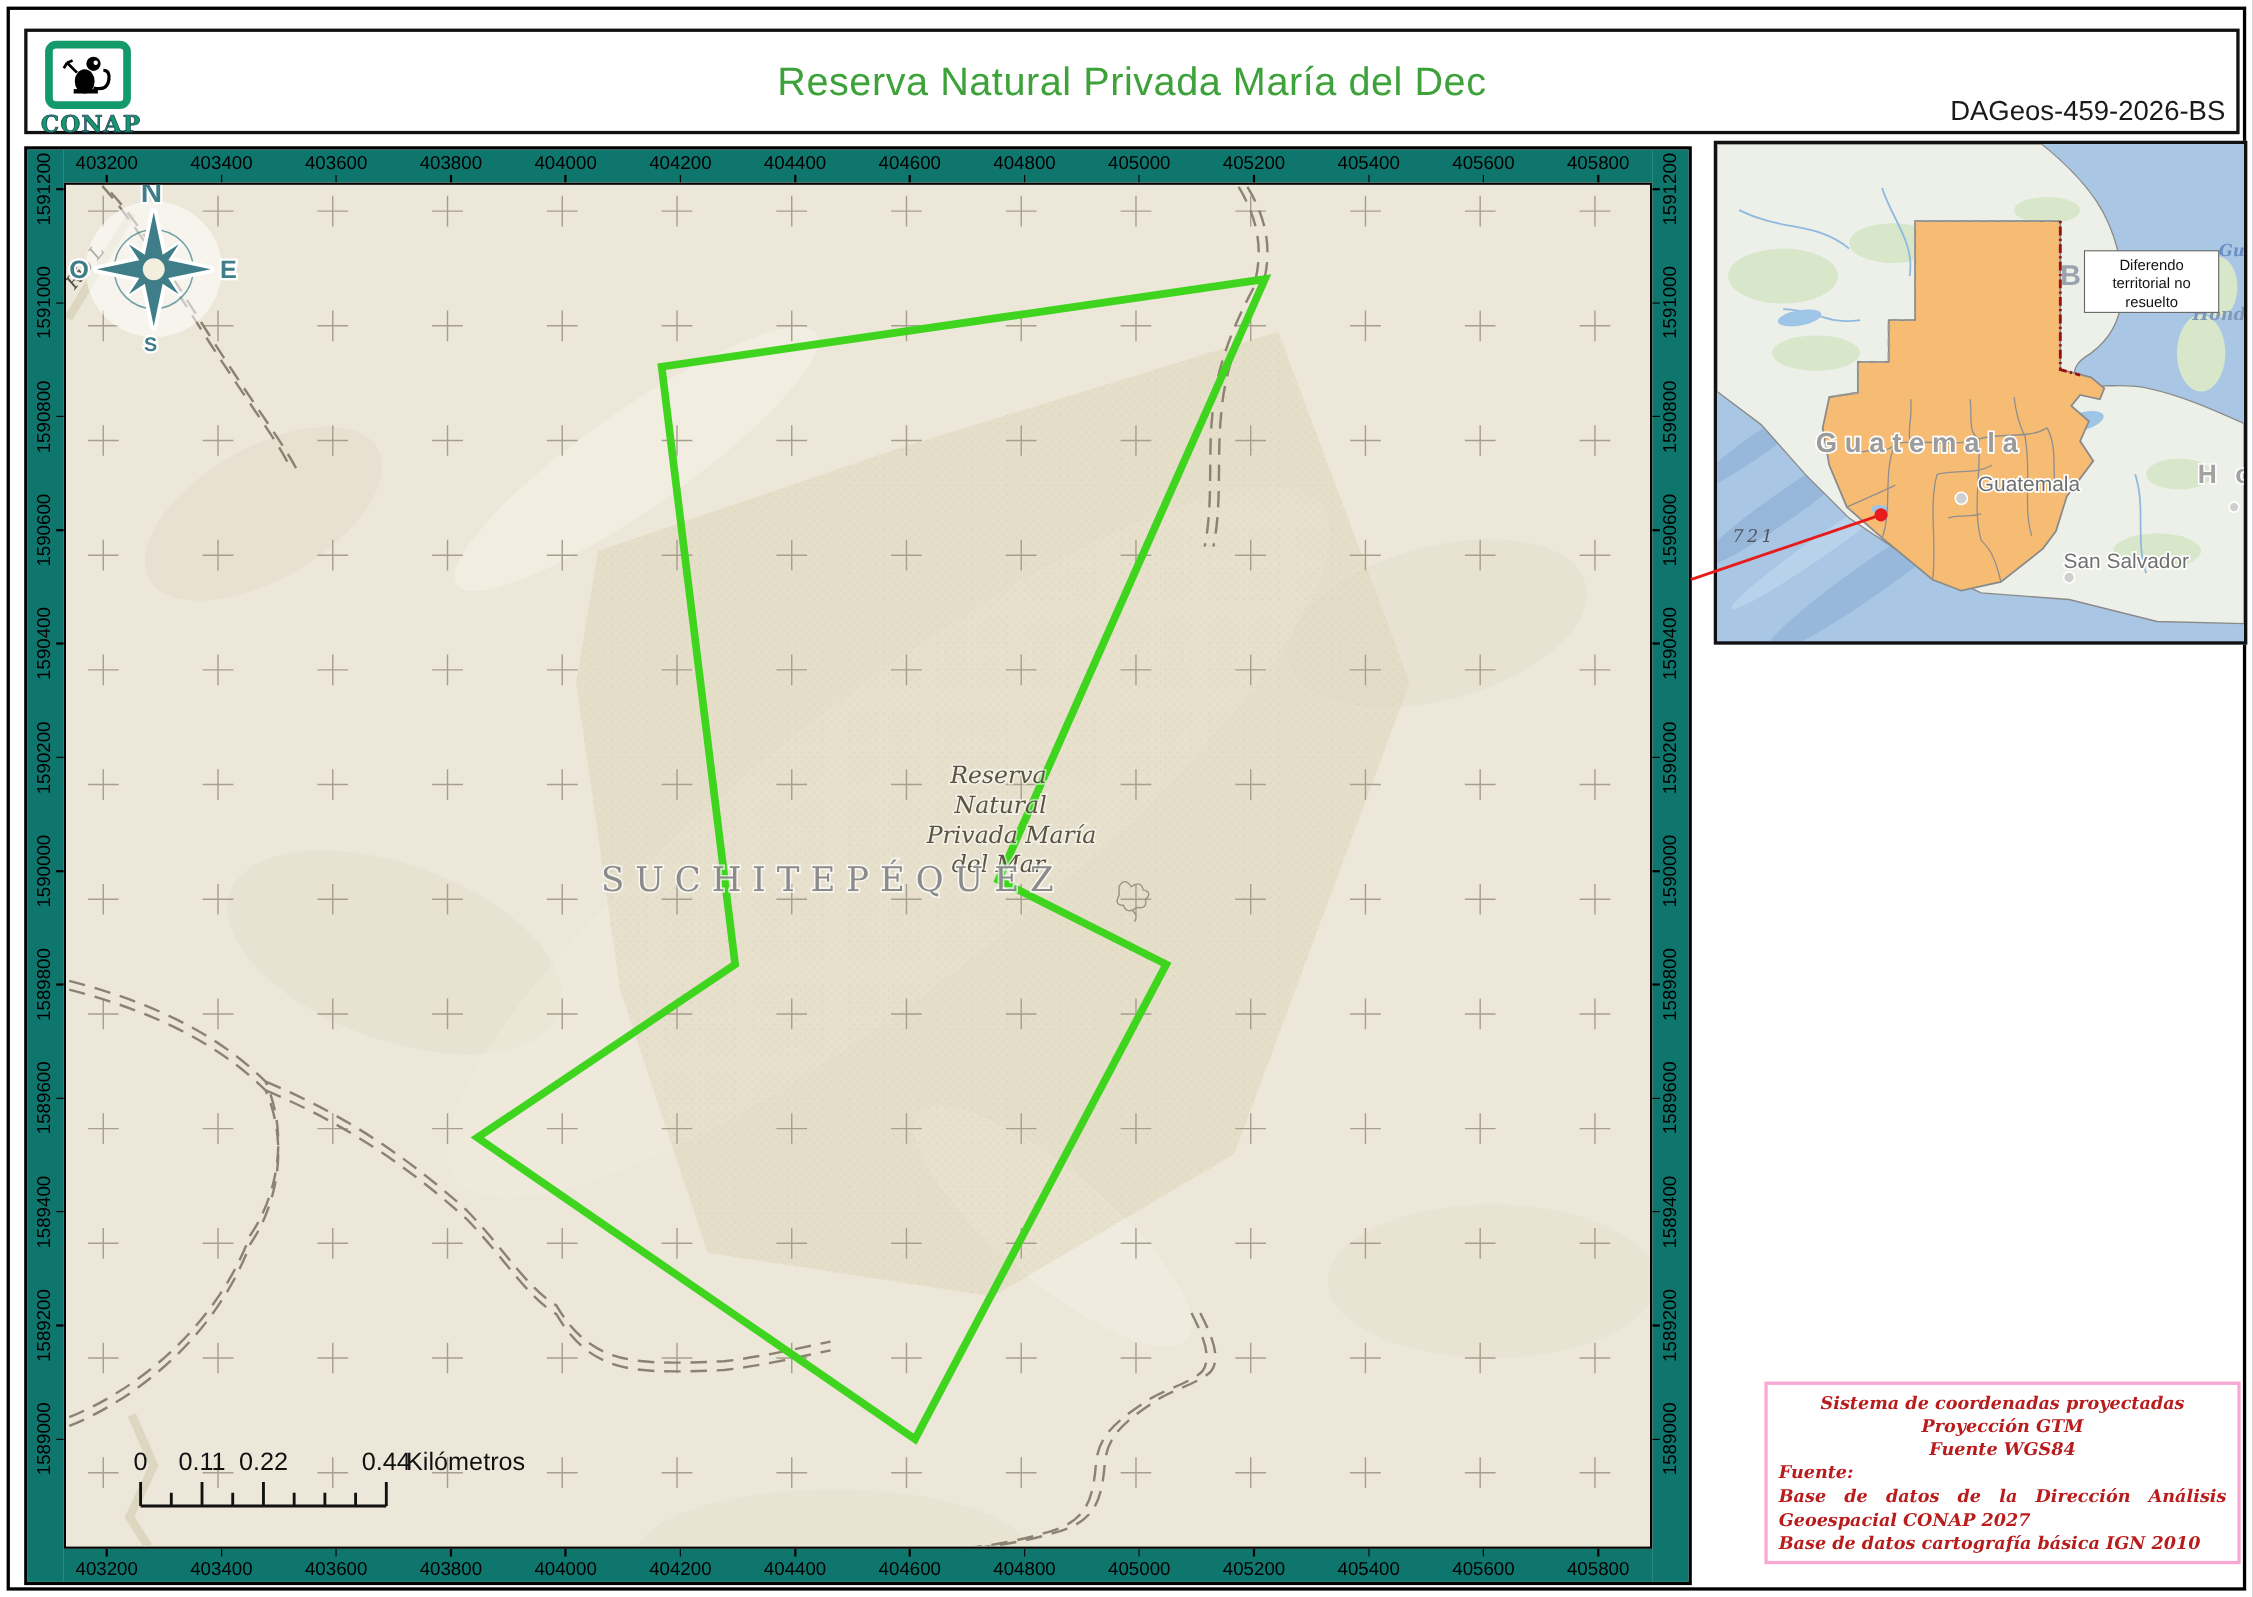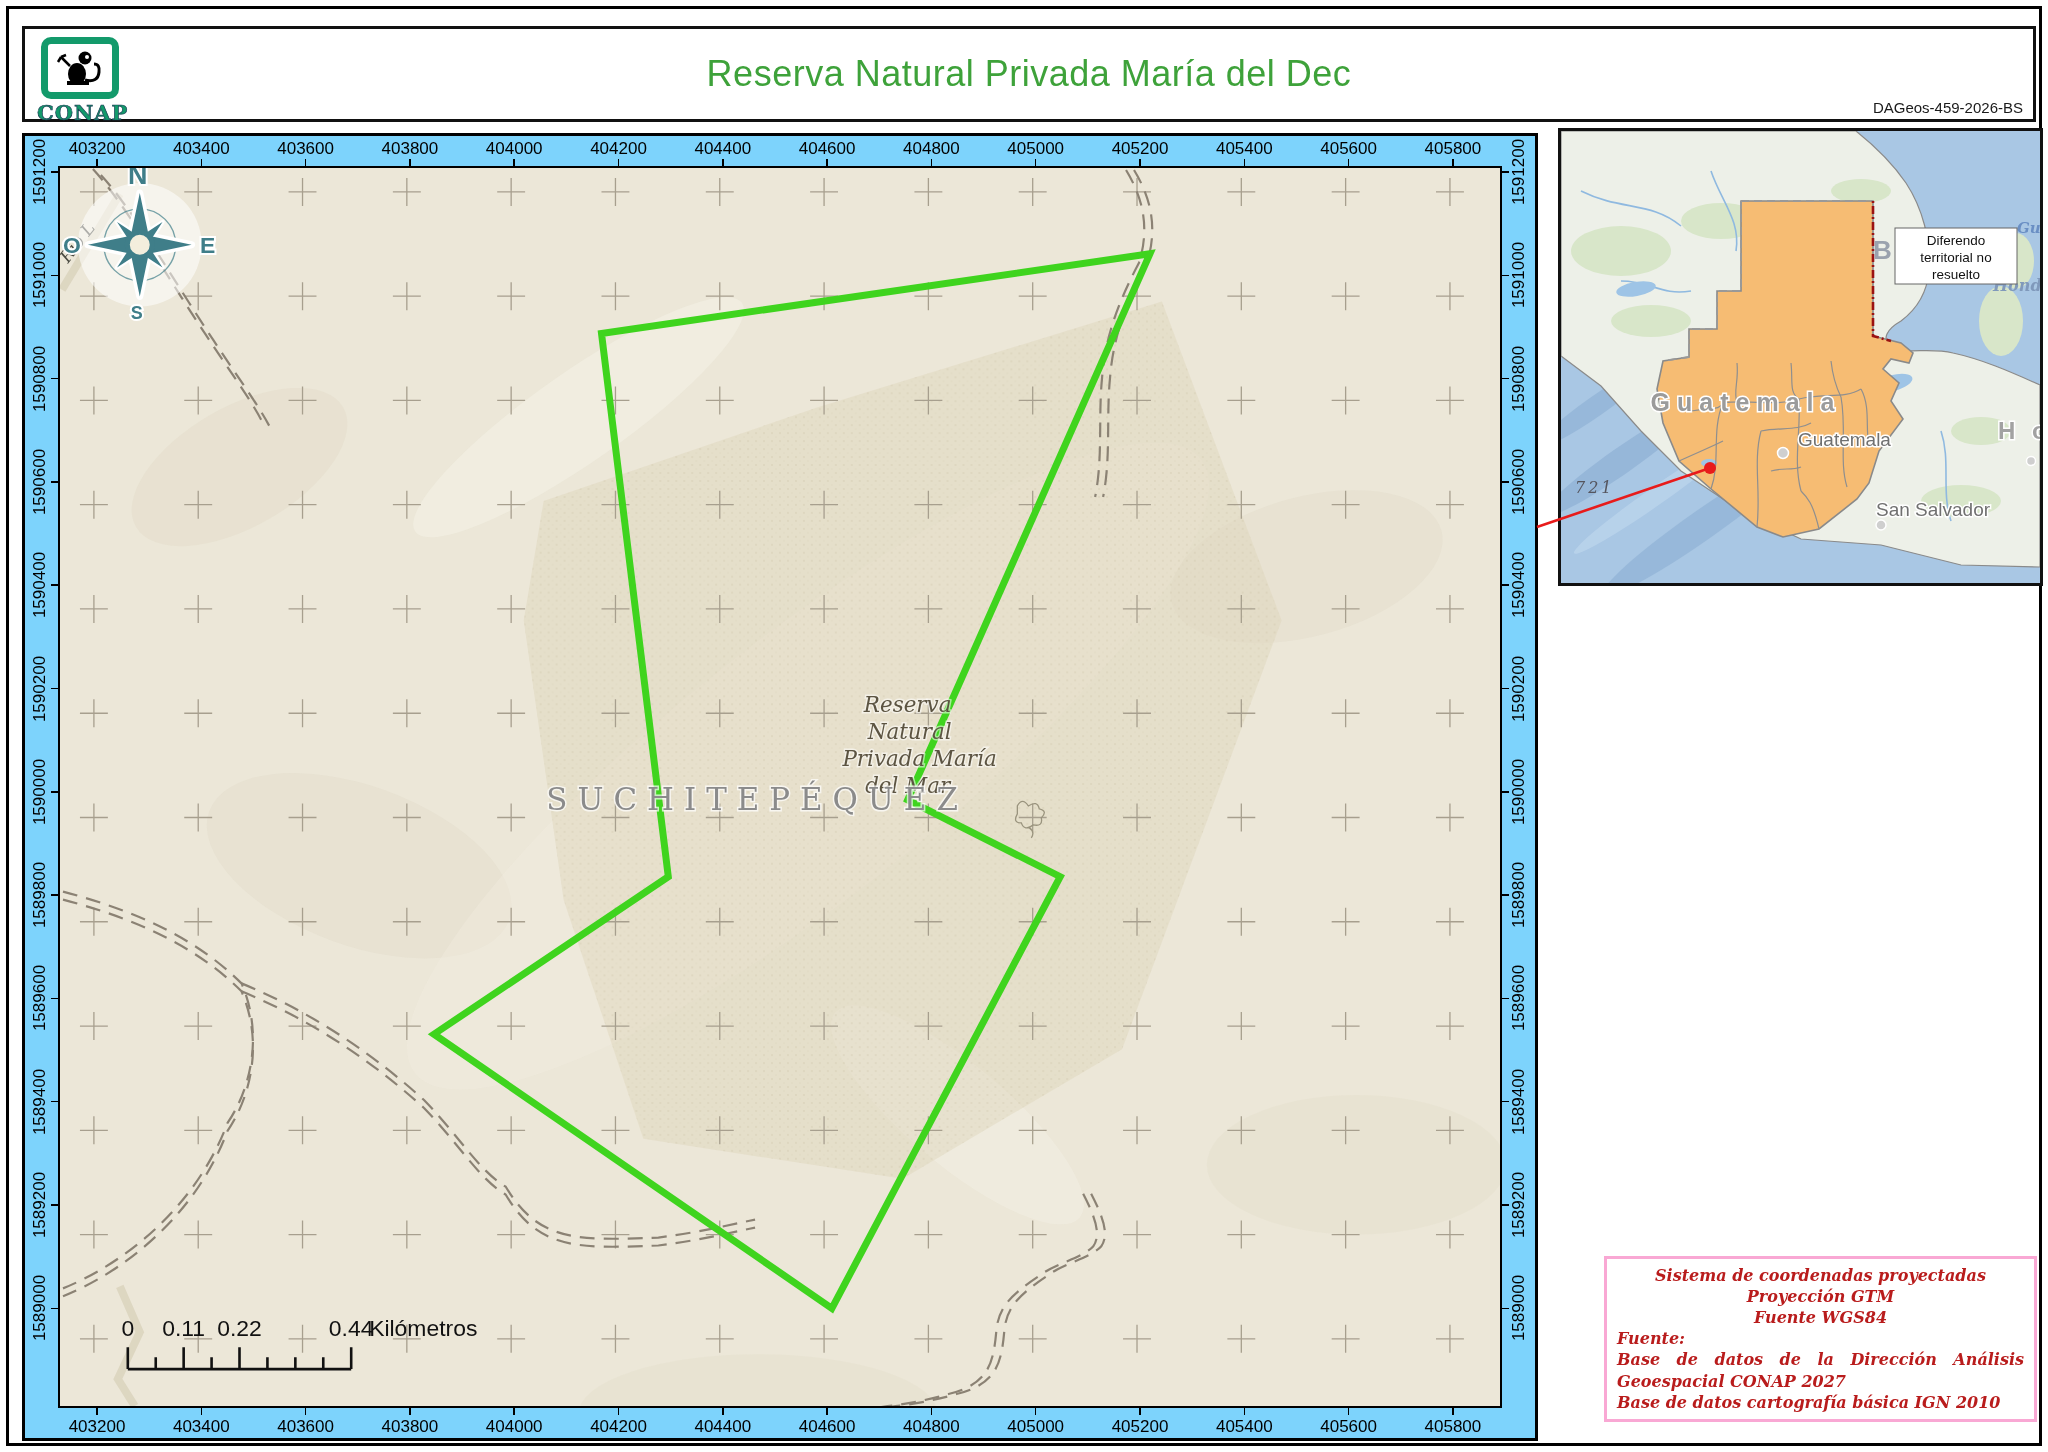--- a/index.html
+++ b/index.html
@@ -10,26 +10,26 @@
   
   .header{position:absolute;left:22px;top:26px;width:2014px;height:96px;border:3px solid #111;
           box-sizing:border-box;background:#fff;}
   .logo{position:absolute;left:12px;top:8px;width:86px;height:84px;text-align:center;}
   .logo-frame{width:64px;height:48px;margin:0 auto;border:7px solid #139a6b;border-radius:10px;
               background:#fff;display:flex;align-items:center;justify-content:center;}
   .logo-word{font-family:"DejaVu Serif",serif;font-weight:bold;font-size:21px;color:#139a6b;
              letter-spacing:1px;margin-top:1px;-webkit-text-stroke:.7px #1d3b56;}
   .title{position:absolute;left:0;right:0;top:24px;text-align:center;font-size:36px;
          letter-spacing:.5px;color:#3ea23a;font-weight:500;}
-  .doc-code{position:absolute;right:10px;bottom:3px;font-size:15px;color:#1a1a1a;}
+  .doc-code{position:absolute;right:10px;bottom:3px;font-size:25px;color:#1a1a1a;}
 
   
   .map-frame{position:absolute;left:22px;top:133px;width:1516px;height:1308px;border:3px solid #000;
              box-sizing:border-box;background:#e2e2e2;}
-  .strip{position:absolute;background:#7dd3fc;overflow:visible;}
+  .strip{position:absolute;background:#0f766e;overflow:visible;}
   #ax-top{left:33px;top:0;width:1444px;height:30px;}
   #ax-bottom{left:33px;top:1272px;width:1444px;height:30px;}
   #ax-left{left:0;top:0;width:33px;height:1302px;}
   #ax-right{left:1477px;top:0;width:33px;height:1302px;}
   .tick{position:absolute;background:#000;}
   .tx{width:1.6px;height:7px;} .ty{height:1.6px;width:7px;}
   #ax-top .tx{bottom:0;} #ax-bottom .tx{top:0;}
   #ax-left .ty{right:0;} #ax-right .ty{left:0;}
   .alab{position:absolute;font-size:17px;color:#000;width:70px;text-align:center;white-space:nowrap;}
   #ax-top .alab{top:3px;} #ax-bottom .alab{top:9px;}

